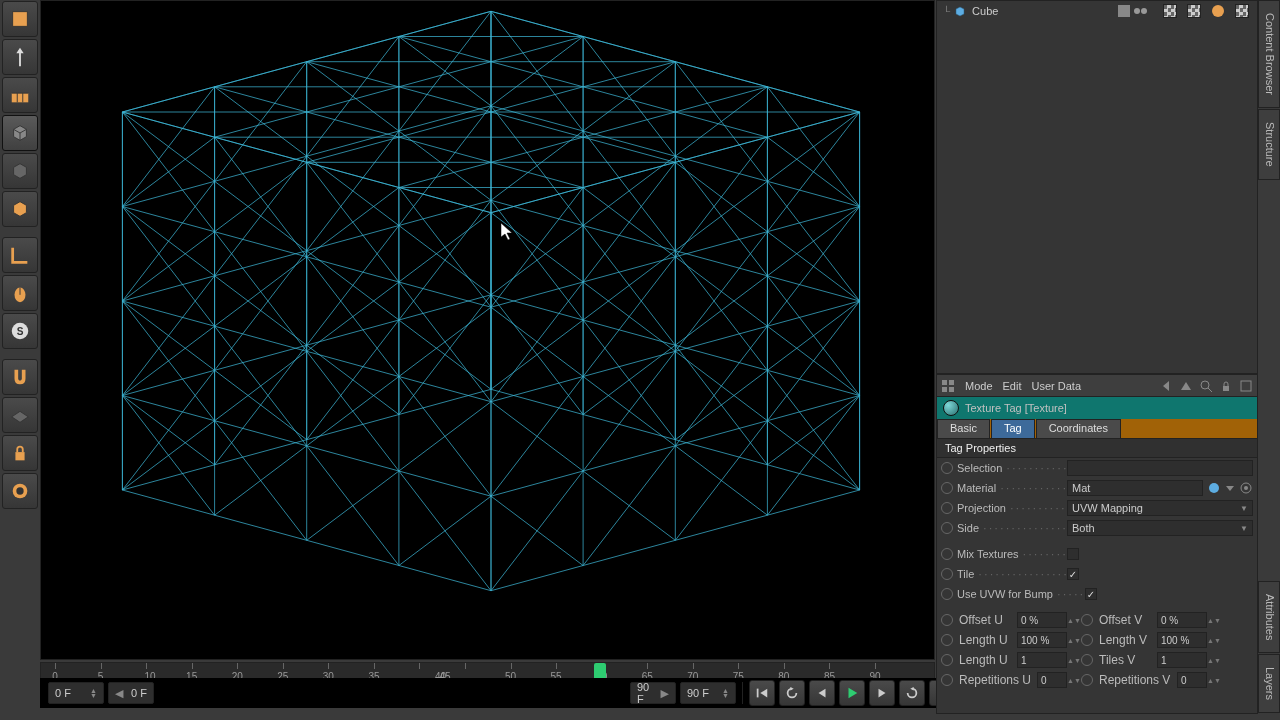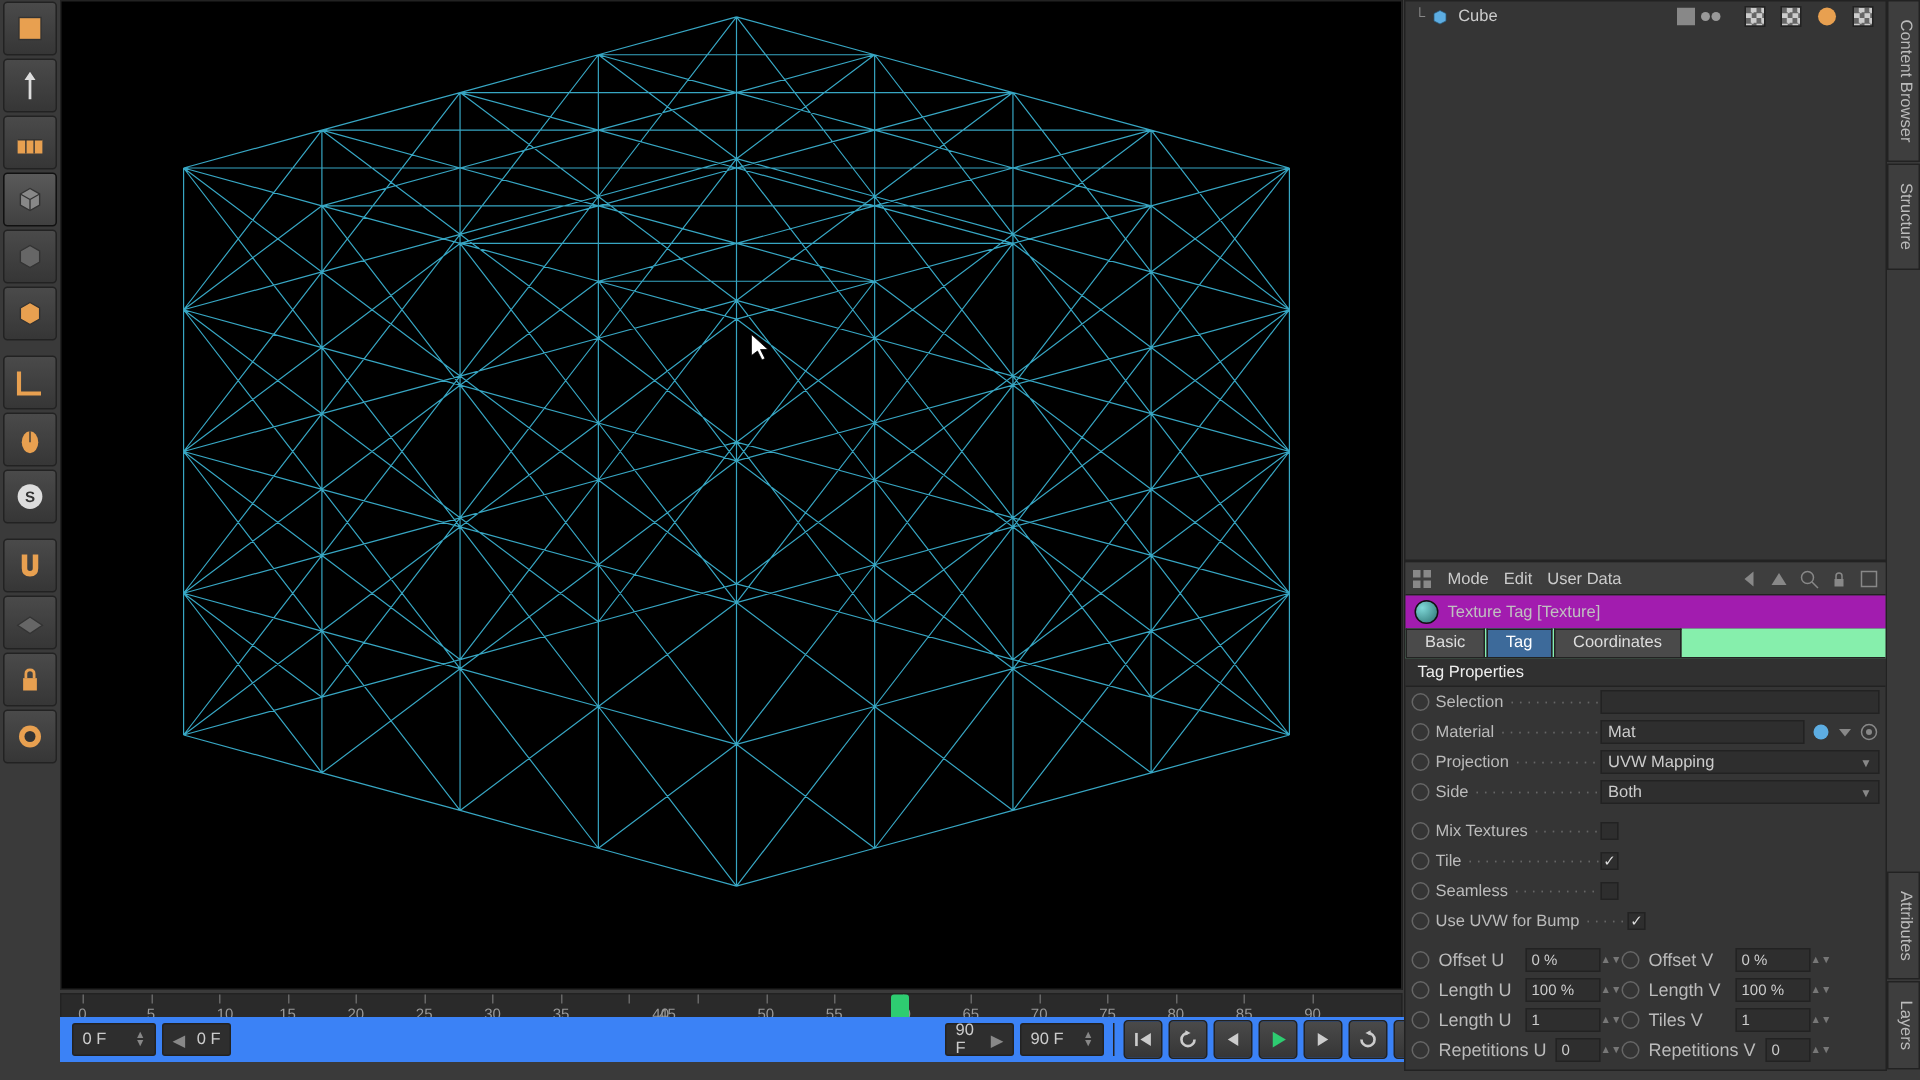--- a/index.html
+++ b/index.html
@@ -17,21 +17,21 @@
 .cursor { position: absolute; left: 460px; top: 222px; width: 12px; height: 18px; pointer-events: none; z-index: 10; }
 
 
 .timeline { position: absolute; left: 40px; top: 660px; width: 895px; height: 28px; background: #3a3a3a; }
 .timeline-ruler { position: relative; height: 22px; background: #2a2a2a; border: 1px solid #222; margin: 2px 0; }
 .tick { position: absolute; top: 8px; font-size: 10px; color: #999; transform: translateX(-50%); }
 .tick-line { position: absolute; top: 0; width: 1px; height: 6px; background: #666; }
 .playhead { position: absolute; top: 0; width: 12px; height: 22px; background: #2ecc71; border-radius: 2px; transform: translateX(-50%); }
 
 
-.transport { position: absolute; left: 40px; top: 678px; width: 1220px; height: 30px; background: #3b82f6; display: flex; align-items: center; gap: 4px; padding: 2px 8px; }
+.transport { position: absolute; left: 40px; top: 678px; width: 1220px; height: 30px; background: #000000; display: flex; align-items: center; gap: 4px; padding: 2px 8px; }
 .frame-field { width: 56px; height: 22px; background: #2e2e2e; border: 1px solid #222; color: #ccc; padding: 0 6px; display: flex; align-items: center; justify-content: space-between; border-radius: 2px; }
 .frame-arrows { display: flex; flex-direction: column; line-height: 5px; font-size: 7px; color: #888; }
 .t-btn { width: 26px; height: 26px; background: linear-gradient(#4a4a4a,#363636); border: 1px solid #222; border-radius: 3px; display: flex; align-items: center; justify-content: center; cursor: pointer; }
 .t-btn svg { width: 14px; height: 14px; }
 .play-btn svg { fill: #2ecc71; }
 .rec-btn { color: #e74c3c; }
 .t-sep { width: 1px; height: 22px; background: #222; margin: 0 2px; }
 
 
 .obj-mgr { position: absolute; right: 22px; top: 0; width: 322px; height: 374px; background: #353535; border: 1px solid #222; }
@@ -46,24 +46,24 @@
 .checker { width: 14px; height: 14px; background: repeating-conic-gradient(#ccc 0% 25%, #666 0% 50%) 0 0/7px 7px; border: 1px solid #222; }
 
 
 .attr-mgr { position: absolute; right: 22px; top: 374px; width: 322px; height: 340px; background: #353535; border: 1px solid #222; }
 .attr-menu { display: flex; align-items: center; height: 22px; background: #3e3e3e; border-bottom: 1px solid #222; padding: 0 4px; gap: 10px; }
 .menu-icon { width: 14px; height: 14px; }
 .menu-item { color: #ccc; cursor: pointer; }
 .menu-icons-right { margin-left: auto; display: flex; gap: 6px; align-items: center; }
 .mi { width: 14px; height: 14px; color: #888; }
 
-.element-name { display: flex; align-items: center; height: 22px; padding: 0 6px; gap: 6px; background: #a21caf; }
+.element-name { display: flex; align-items: center; height: 22px; padding: 0 6px; gap: 6px; background: #0f766e; }
 .mat-preview { width: 16px; height: 16px; border-radius: 50%; background: radial-gradient(circle at 30% 30%, #7fd8d8, #2a7070); border: 1px solid #111; }
 
-.tabs { display: flex; height: 20px; background: #86efac; border-bottom: 1px solid #222; }
+.tabs { display: flex; height: 20px; background: #a16207; border-bottom: 1px solid #222; }
 .tab { padding: 2px 12px; background: #4a4a4a; border: 1px solid #222; border-bottom: none; margin-right: 1px; cursor: pointer; color: #ddd; }
 .tab.active { background: #3d6a9a; color: #fff; }
 
 .section-header { background: #303030; padding: 3px 8px; border-bottom: 1px solid #222; color: #eee; }
 
 .prop-row { display: flex; align-items: center; height: 20px; padding: 0 4px; }
 .chk { width: 12px; height: 12px; border: 1px solid #666; border-radius: 50%; margin-right: 4px; flex-shrink: 0; position: relative; }
 .label-dots { width: 110px; color: #bbb; white-space: nowrap; overflow: hidden; }
 .label-dots::after { content: "·····································"; color: #666; letter-spacing: 2px; margin-left: 4px; }
 .field { flex: 1; height: 16px; background: #2e2e2e; border: 1px solid #222; color: #ccc; padding: 0 4px; display: flex; align-items: center; }
@@ -467,25 +467,20 @@
       <span class="label-dots">Mix Textures</span>
       <div class="checkbox-sq"></div>
     </div>
   <div class="prop-row">
       <div class="chk"></div>
       <span class="label-dots">Tile</span>
       <div class="checkbox-sq checked"></div>
     </div>
   <div class="prop-row">
       <div class="chk"></div>
-      <span class="label-dots">Seamless</span>
-      <div class="checkbox-sq"></div>
-    </div>
-  <div class="prop-row">
-      <div class="chk"></div>
       <span class="label-dots" style="width:128px">Use UVW for Bump</span>
       <div class="checkbox-sq checked"></div>
     </div>
 
   <div style="height:6px"></div>
   <div class="dual-row">
     <div class="chk"></div>
       <span class="dual-label">Offset U</span>
       <div class="dual-field">0 %</div>
       <div class="spin">▲▼</div>

